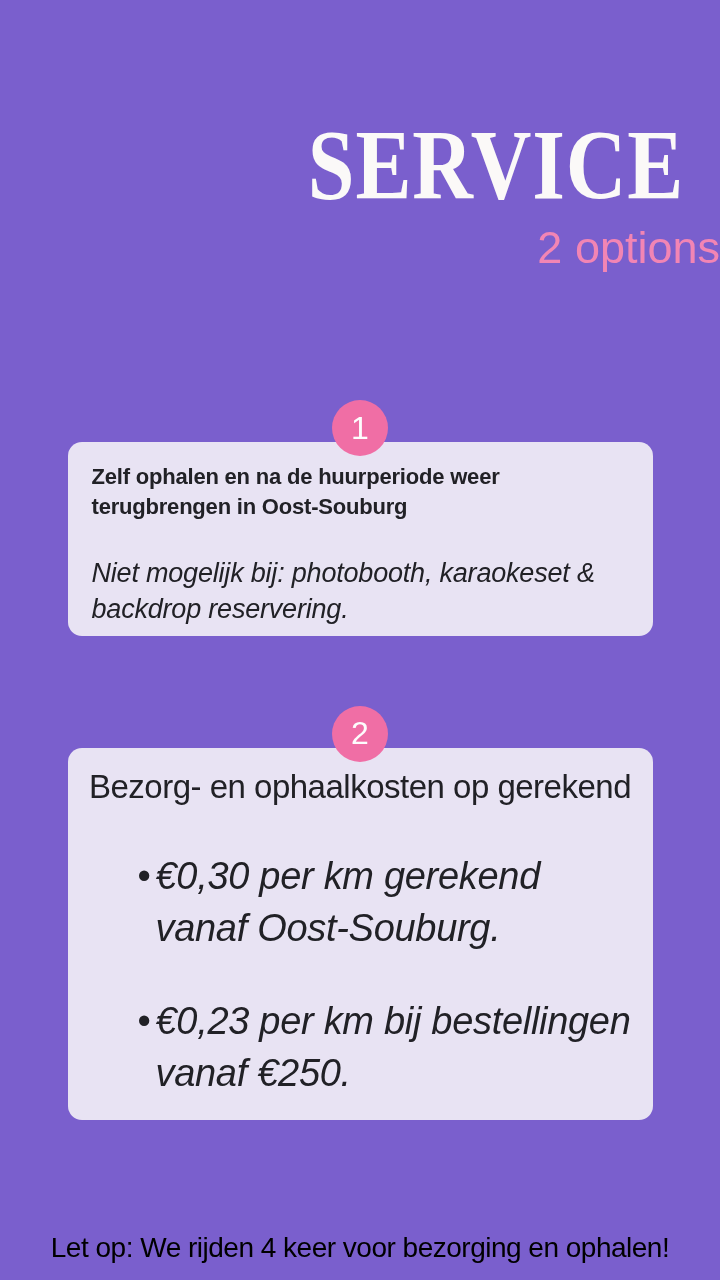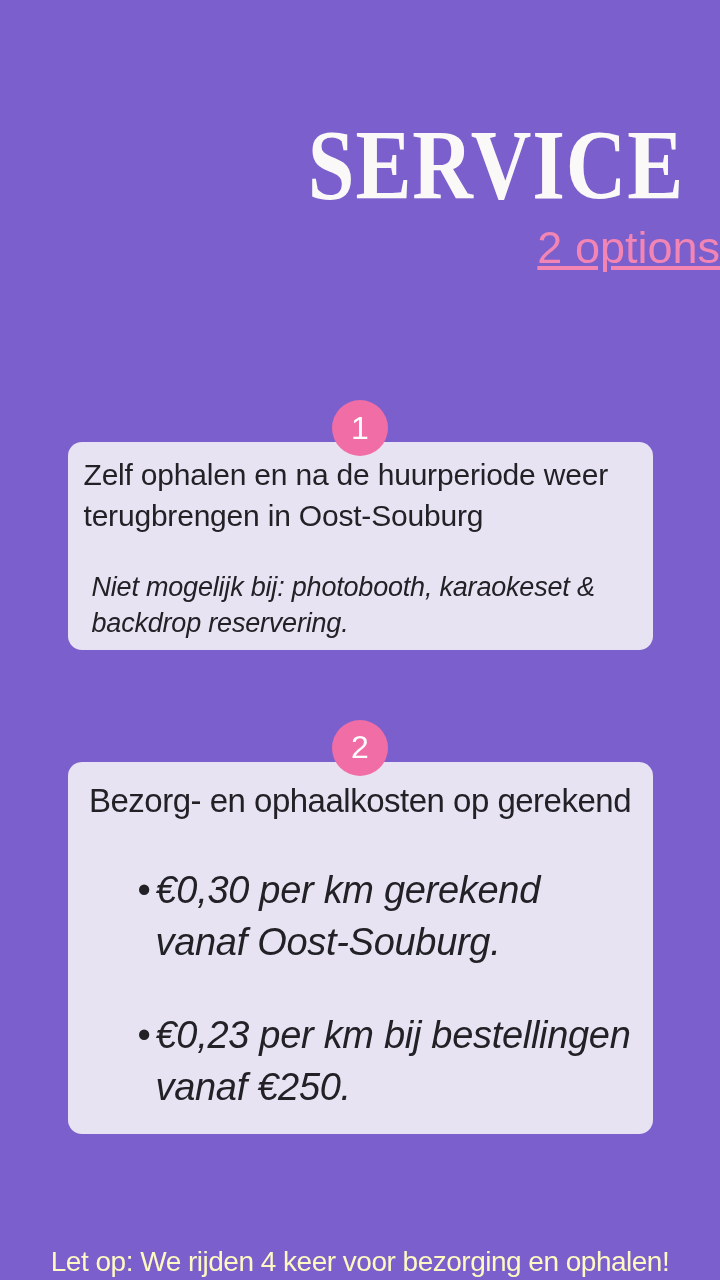--- a/index.html
+++ b/index.html
@@ -23,21 +23,20 @@
     transform: scaleX(0.84);
     letter-spacing: 1px;
     white-space: nowrap;
   }
 
   .subtitle {
     margin-top: 6px;
     font-size: 45px;
     line-height: 54px;
     color: #F285B4;
-    text-decoration: underline;
   }
 
   .badge {
     width: 56px; height: 56px;
     border-radius: 50%;
     background: #F06EA5;
     color: #FDFDFD;
     font-size: 32px;
     display: flex; align-items: center; justify-content: center;
     margin-left: auto; margin-right: auto;
@@ -52,24 +51,25 @@
     margin: 0 auto;
     background: #E8E3F3;
     border-radius: 14px;
     box-sizing: border-box;
     color: #212126;
     position: relative; z-index: 1;
   }
 
   .card-1 { padding: 12px 16px 8px; }
   .card-1 .description {
-    font-size: 30px;
+    font-size: 22px;
     line-height: 1.38;
-    margin: 0;
+    margin: 8px;
     letter-spacing: -0.2px;
+    font-weight: bold;
   }
   .card-1 .note {
     font-style: italic;
     font-size: 27px;
     line-height: 1.35;
     margin: 32px 8px 0;
     letter-spacing: -0.2px;
   }
 
   .card-2 { padding: 12px 20px 20px; }
@@ -101,21 +101,21 @@
     left: 0;
     font-style: normal;
   }
   .card-2 li + li { margin-top: 40px; }
 
   .footer-note {
     margin-top: 110px;
     text-align: center;
     font-size: 28px;
     line-height: 1.3;
-    color: #fef9c3;
+    color: #000000;
     letter-spacing: -0.5px;
     white-space: nowrap;
   }
 </style>
 </head>
 <body>
 
 <div class="hero">
   <div class="title">SERVICE</div>
   <div class="subtitle">2 options</div>

